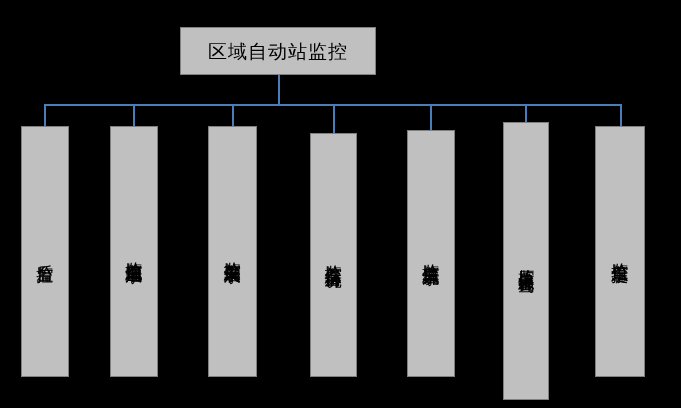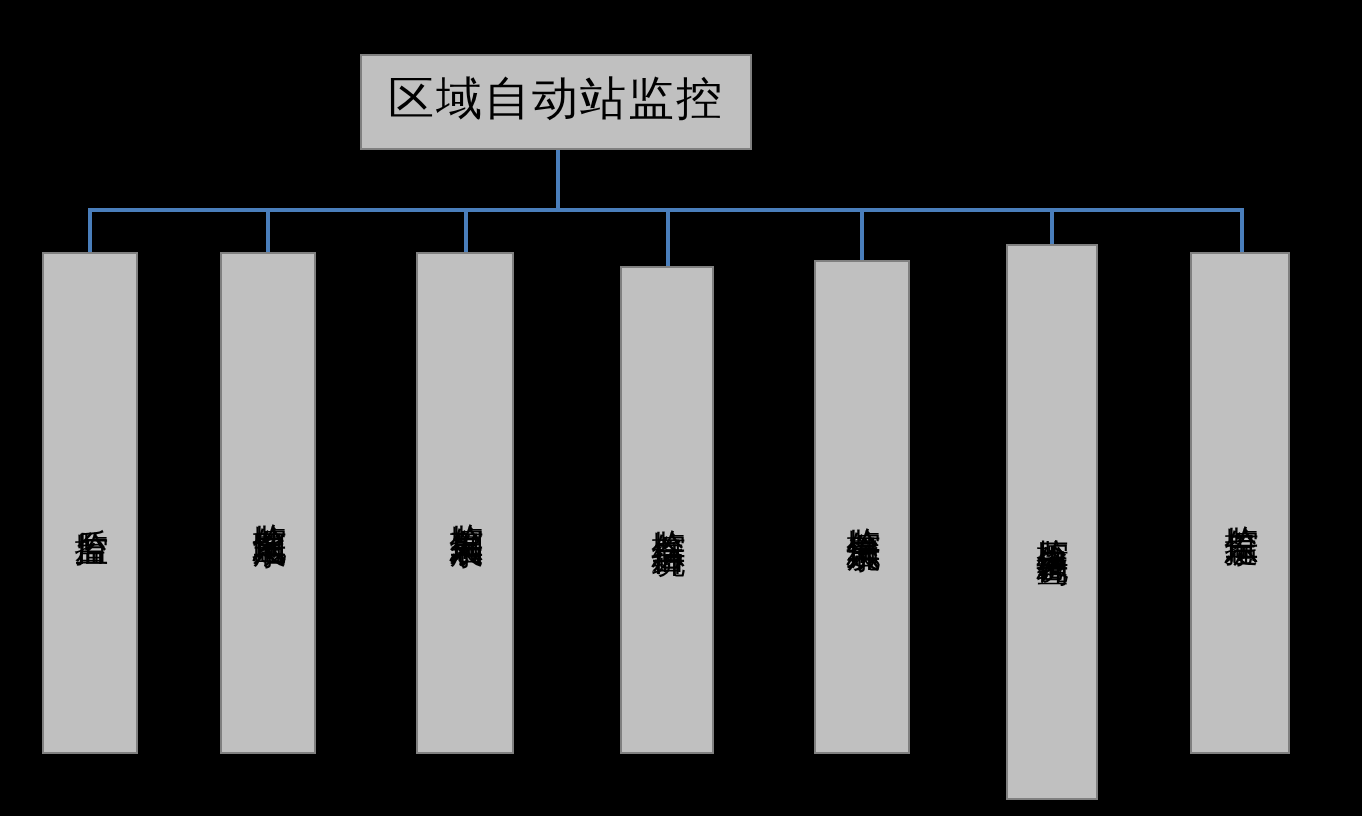--- a/index.html
+++ b/index.html
@@ -23,21 +23,21 @@
     border: 1px solid #808080;
     box-sizing: border-box;
     color: #000000;
     display: flex;
     align-items: center;
     justify-content: center;
     text-align: center;
   }
 
   .root {
-    font-size: 23px;
+    font-size: 19px;
     letter-spacing: 1px;
     line-height: 1.1;
     font-weight: 400;
   }
 
   .leaf {
     font-size: 17px;
     line-height: 1.32;
     writing-mode: vertical-rl;
     text-orientation: upright;

